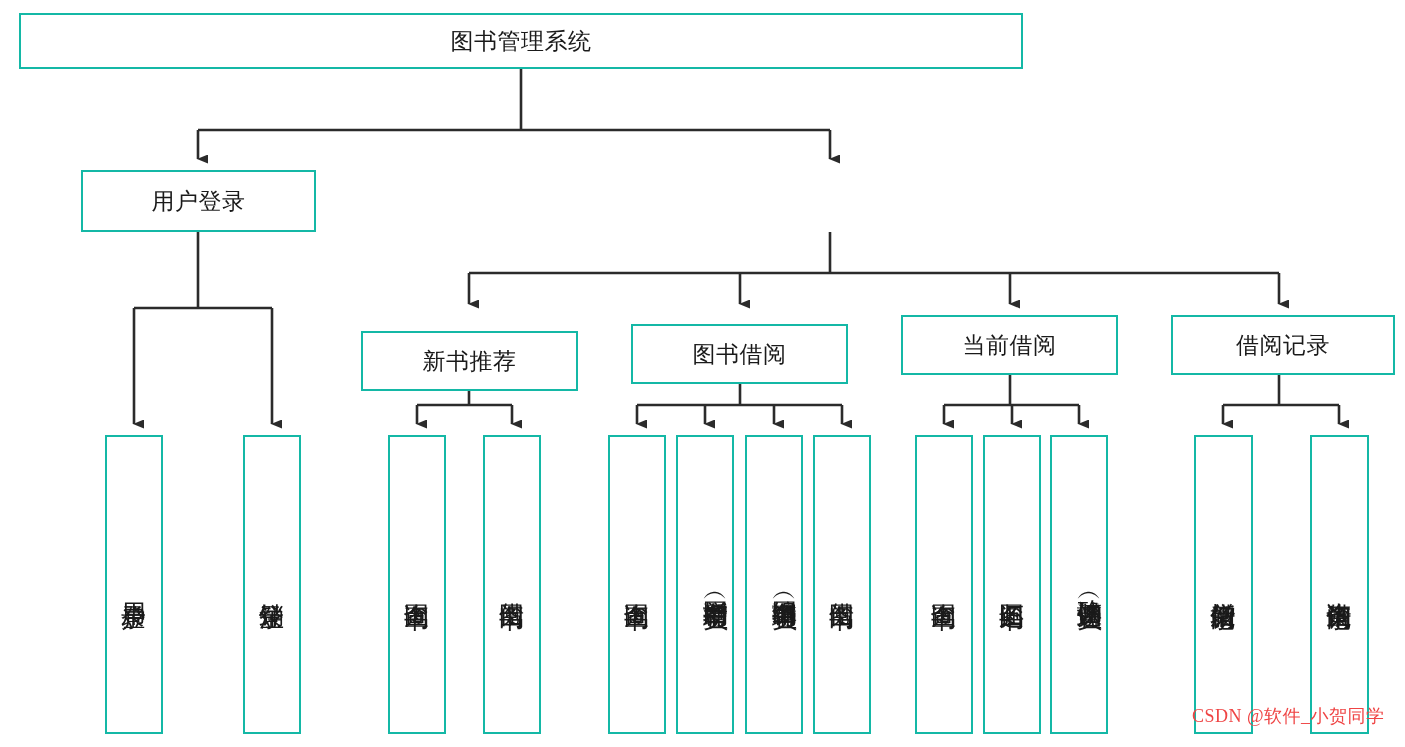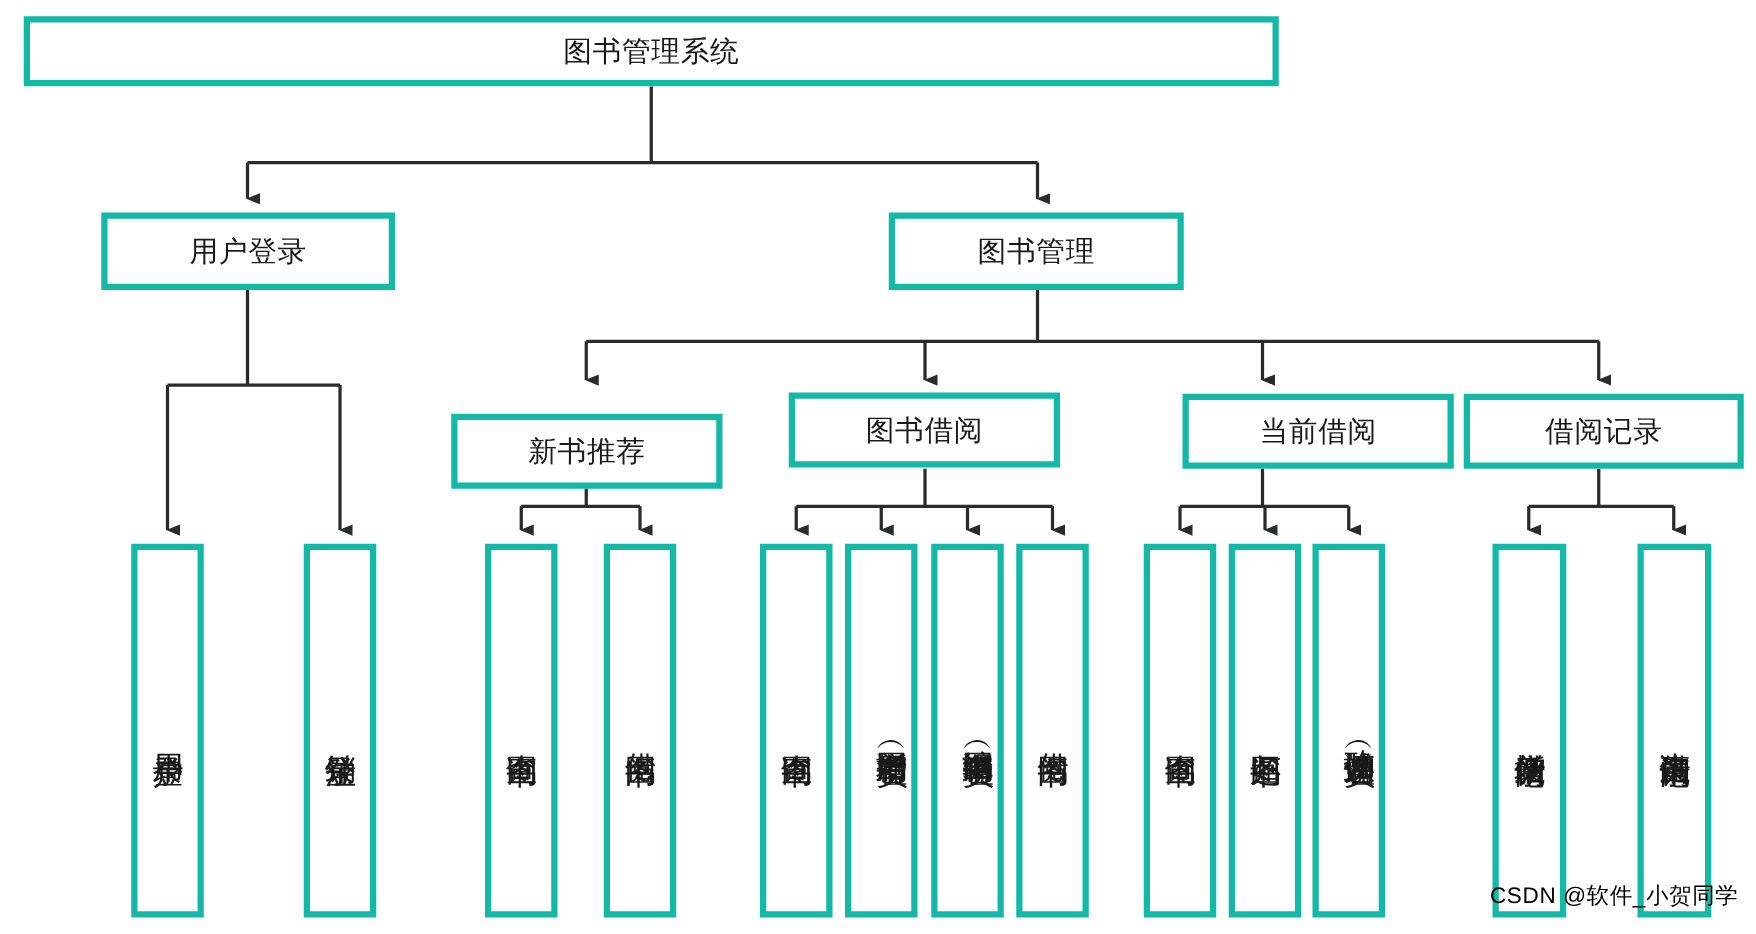--- a/index.html
+++ b/index.html
@@ -23,21 +23,21 @@
     left: 0;
     top: 0;
     width: 1405px;
     height: 747px;
     pointer-events: none;
   }
   .node {
     position: absolute;
     box-sizing: border-box;
     background: #ffffff;
-    border: 5px solid #14b8a6;
+    border: 2px solid #14b8a6;
     display: flex;
     align-items: center;
     justify-content: center;
     color: #1a1a1a;
     z-index: 2;
   }
   .node-h {
     font-size: 23px;
     line-height: 1.15;
     letter-spacing: 0.5px;
@@ -61,25 +61,25 @@
     align-items: flex-start;
   }
   .node-v.anchor-center {
     align-items: center;
   }
   .watermark {
     position: absolute;
     left: 1192px;
     top: 704px;
     font-size: 18px;
-    color: #000000;
+    color: #ef4444;
     letter-spacing: 0.5px;
     white-space: nowrap;
     z-index: 3;
-    font-family: Liberation Sans, sans-serif;
+    font-family: Liberation Serif, serif;
   }
 </style>
 </head>
 <body>
 
 <div id="diagram-root">
 
   <svg id="connector-layer" viewBox="0 0 1405 747" width="1405" height="747" xmlns="http://www.w3.org/2000/svg">
     <defs>
       <marker id="arrowhead" markerWidth="9" markerHeight="11" refX="4.5" refY="10" orient="auto" markerUnits="userSpaceOnUse">
@@ -132,33 +132,30 @@
   </svg>
 
   <div class="node node-h node-root" style="left:19px; top:13px; width:1004px; height:56px;">
     <span>图书管理系统</span>
   </div>
 
   <div class="node node-h" style="left:81px; top:170px; width:235px; height:62px;">
     <span>用户登录</span>
   </div>
 
-  <div class="node node-h" style="left:711px; top:170px; width:236px; height:62px;">
-    <span>图书管理</span>
-  </div>
 
   <div class="node node-h" style="left:361px; top:331px; width:217px; height:60px;">
     <span>新书推荐</span>
   </div>
 
-  <div class="node node-h" style="left:631px; top:314px; width:217px; height:60px;">
+  <div class="node node-h" style="left:631px; top:324px; width:217px; height:60px;">
     <span>图书借阅</span>
   </div>
 
-  <div class="node node-h" style="left:901px; top:315px; width:217px; height:60px;margin-left:45px;">
+  <div class="node node-h" style="left:901px; top:315px; width:217px; height:60px;">
     <span>当前借阅</span>
   </div>
 
   <div class="node node-h" style="left:1171px; top:315px; width:224px; height:60px;">
     <span>借阅记录</span>
   </div>
 
   <div class="node node-v anchor-center" style="left:105px; top:435px; width:58px; height:299px;">
     <span>用户登录</span>
   </div>

